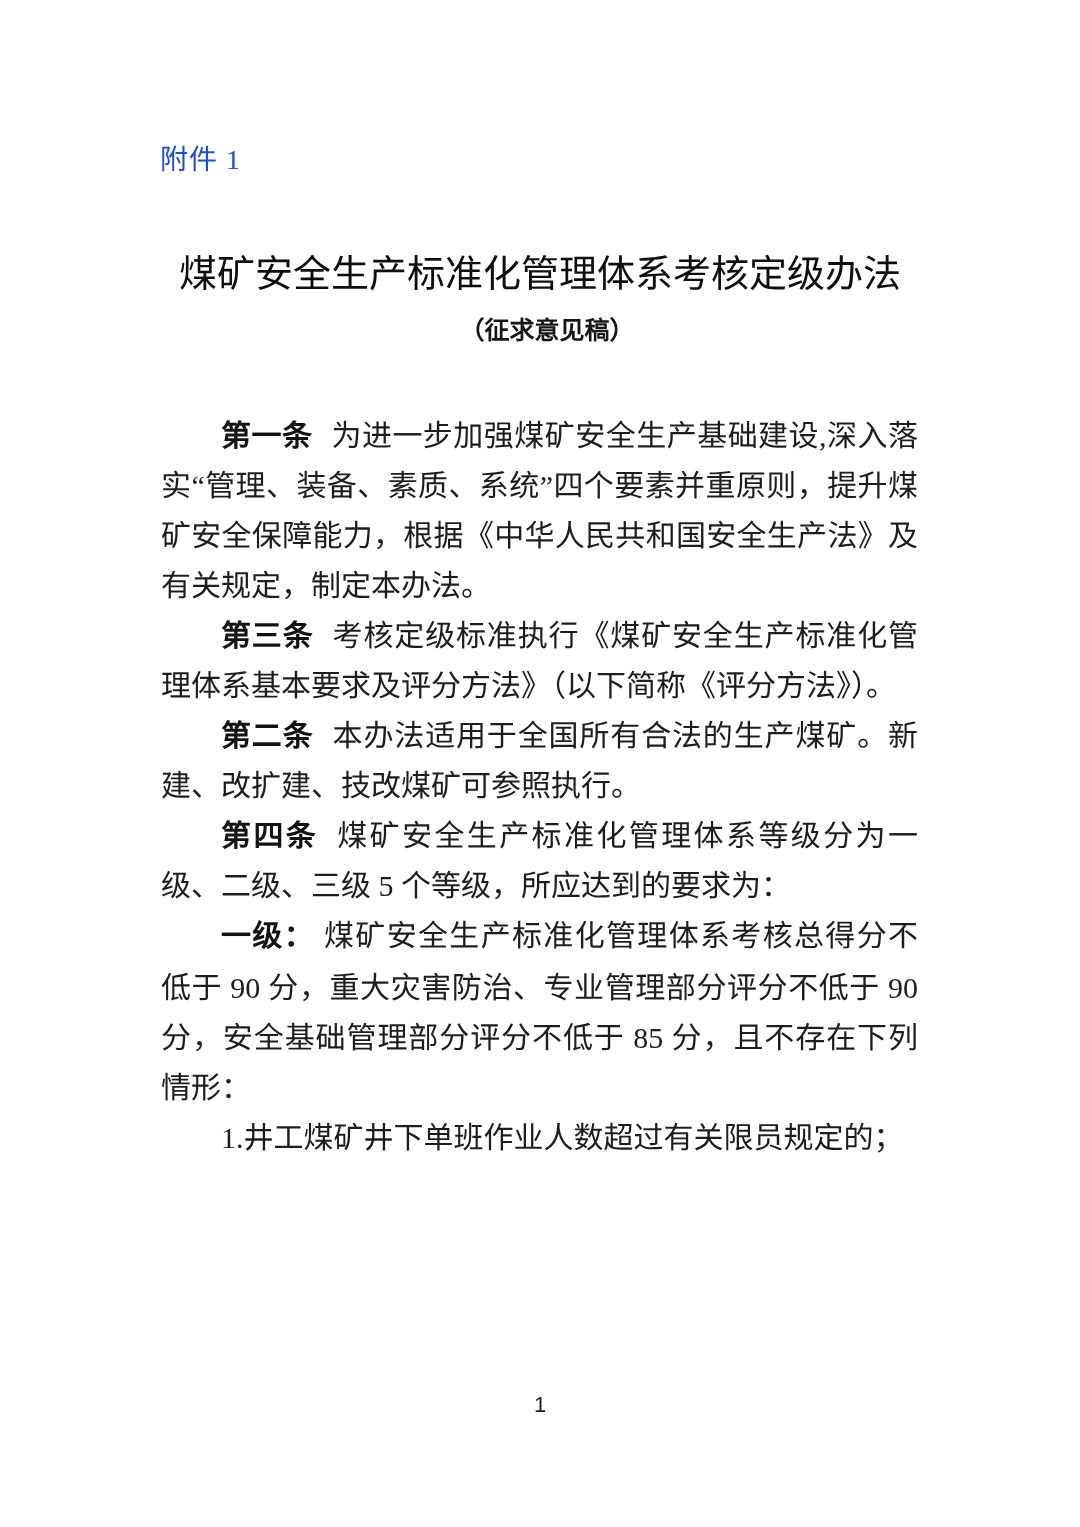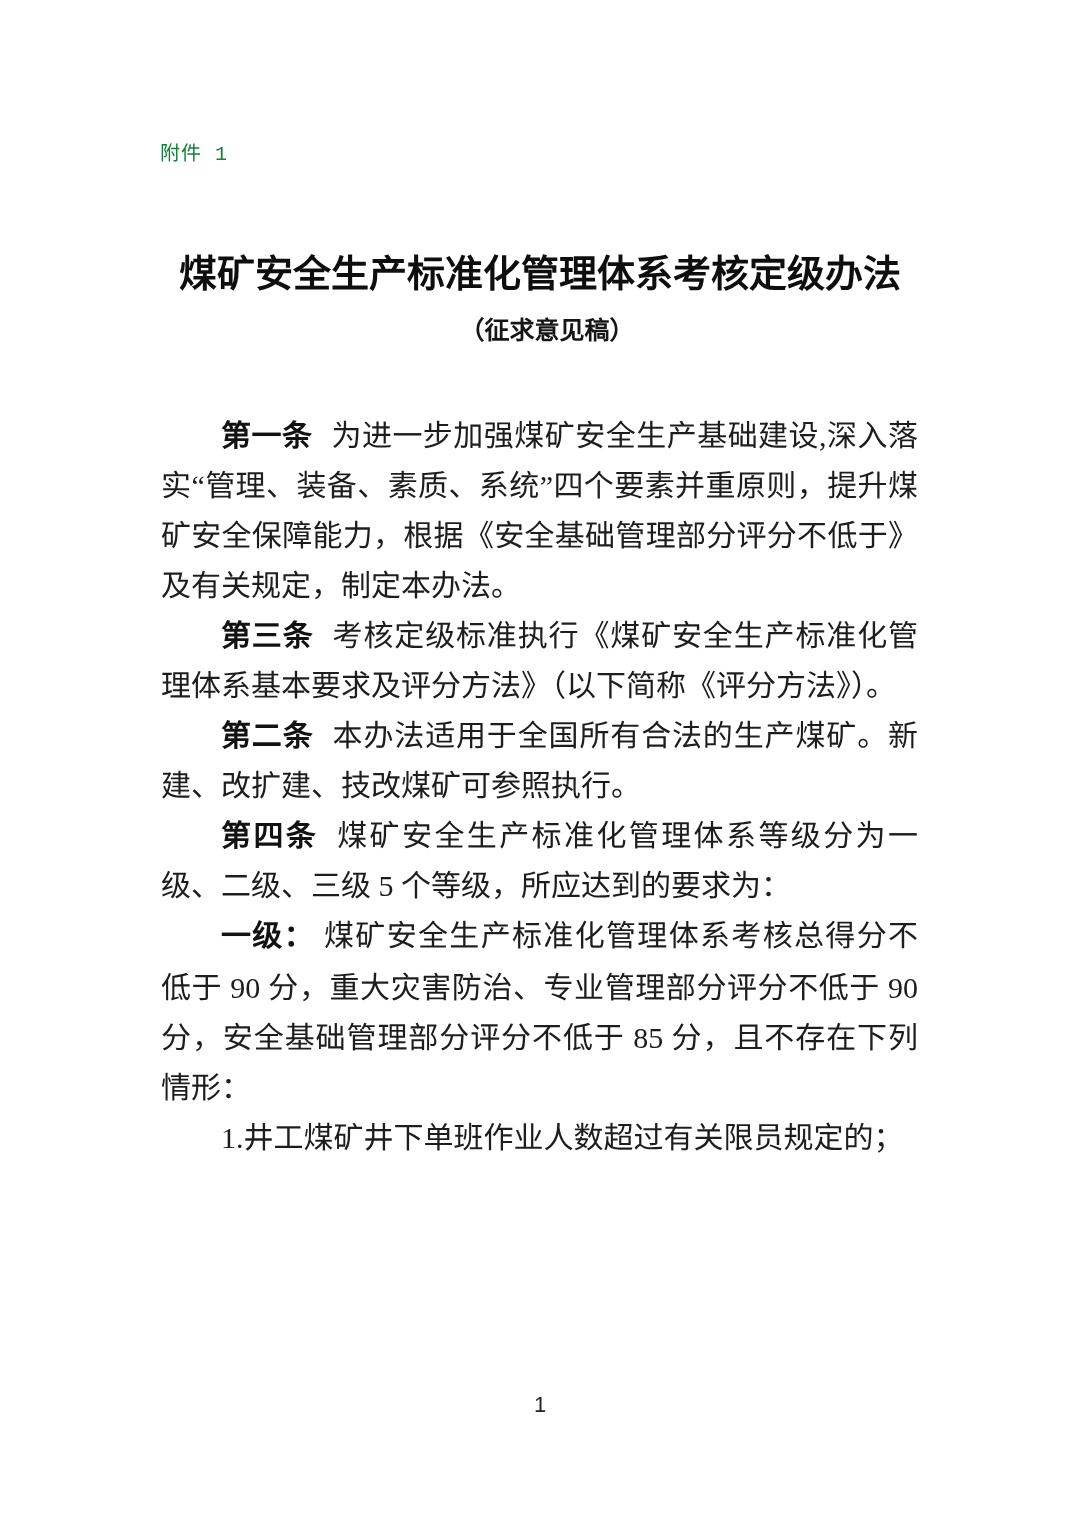--- a/index.html
+++ b/index.html
@@ -15,34 +15,34 @@
   }
   .doc-page {
     position: absolute;
     inset: 0;
     background: #ffffff;
   }
   .attachment {
     position: absolute;
     left: 160px;
     top: 137px;
-    font-family: Liberation Mono, monospace;
-    font-size: 20px;
+    font-family: Liberation Serif, serif;
+    font-size: 28px;
     font-weight: 500;
-    color: #15803d;
+    color: #1d4ed8;
     letter-spacing: 1px;
   }
   .doc-title {
     position: absolute;
     top: 243px;
     left: 0;
     width: 100%;
     text-align: center;
     font-family: "Liberation Sans", "DejaVu Sans", sans-serif;
-    font-weight: 700;
+    font-weight: 400;
     font-size: 38px;
     color: #0e0e0e;
     letter-spacing: 0px;
   }
   .doc-subtitle {
     position: absolute;
     top: 310px;
     left: 7px;
     width: 100%;
     text-align: center;
@@ -89,21 +89,21 @@
 <div class="doc-page">
 
   <div class="attachment">附件 1</div>
 
   <h1 class="doc-title">煤矿安全生产标准化管理体系考核定级办法</h1>
 
   <div class="doc-subtitle">（征求意见稿）</div>
 
   <div class="doc-body">
 
-    <p class="para"><span class="lead">第一条</span><span>为进一步加强煤矿安全生产基础建设,深入落实“管理、装备、素质、系统”四个要素并重原则，提升煤矿安全保障能力，根据《安全基础管理部分评分不低于》及有关规定，制定本办法。</span></p>
+    <p class="para"><span class="lead">第一条</span><span>为进一步加强煤矿安全生产基础建设,深入落实“管理、装备、素质、系统”四个要素并重原则，提升煤矿安全保障能力，根据《中华人民共和国安全生产法》及有关规定，制定本办法。</span></p>
 
     <p class="para"><span class="lead">第三条</span><span>考核定级标准执行《煤矿安全生产标准化管理体系基本要求及评分方法》（以下简称《评分方法》）。</span></p>
 
     <p class="para"><span class="lead">第二条</span><span>本办法适用于全国所有合法的生产煤矿。新建、改扩建、技改煤矿可参照执行。</span></p>
 
     <p class="para"><span class="lead">第四条</span><span>煤矿安全生产标准化管理体系等级分为一级、二级、三级 5 个等级，所应达到的要求为：</span></p>
 
     <p class="para no-gap"><span class="lead">一级：</span><span>煤矿安全生产标准化管理体系考核总得分不低于 90 分，重大灾害防治、专业管理部分评分不低于 90 分，安全基础管理部分评分不低于 85 分，且不存在下列情形：</span></p>
 
     <p class="para"><span>1.井工煤矿井下单班作业人数超过有关限员规定的；</span></p>

